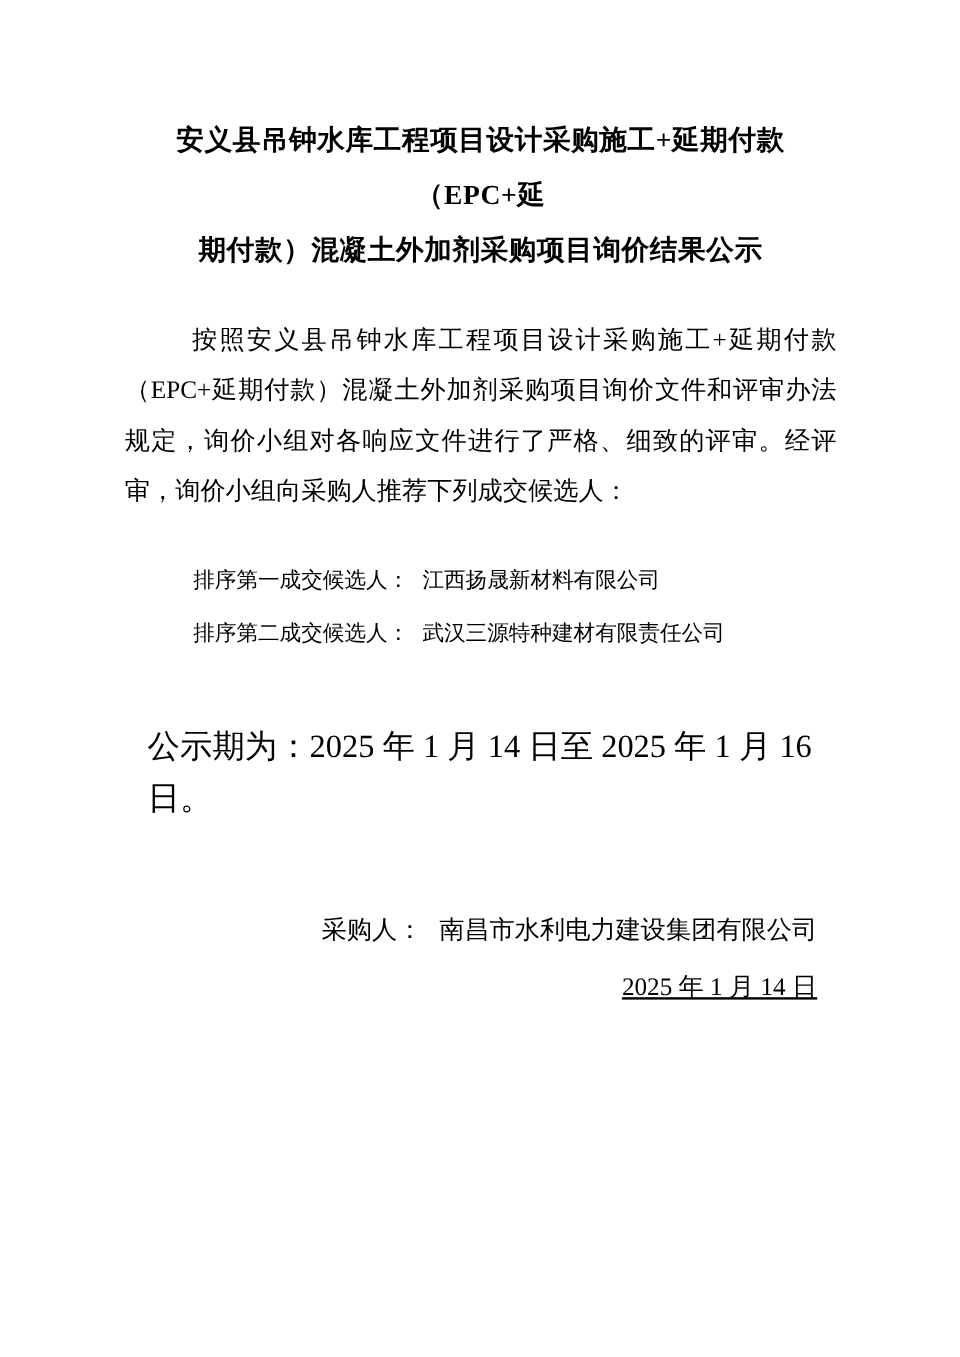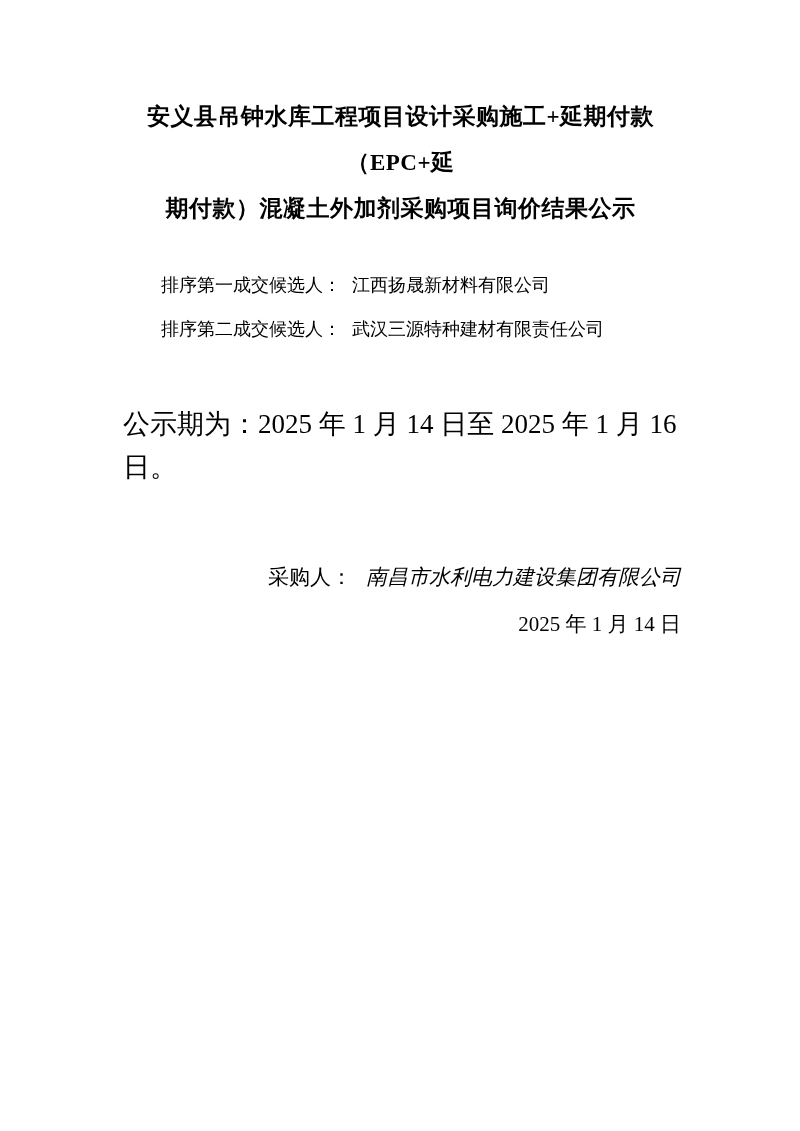--- a/index.html
+++ b/index.html
@@ -47,33 +47,34 @@
     font-size: 27px;
     line-height: 43px;
   }
   .footer {
     margin-top: 67px;
     text-align: right;
     padding-right: 16px;
     font-size: 21px;
   }
   .purchaser-line { margin: 0; line-height: 43px; white-space: nowrap; }
-  .purchaser-name { margin-left: 14px; font-style: italic; }
-  .date-line { margin: 4px 0 0 0; line-height: 43px; }
+  .purchaser-name { margin-left: 14px; }
+  .date-line { margin: 4px 0 0 0; line-height: 43px; text-decoration: underline; }
 </style>
 </head>
 <body>
 
 <div class="page">
 
   <h1 class="title">
     <span class="title-line">安义县吊钟水库工程项目设计采购施工+延期付款（EPC+延</span>
     <span class="title-line">期付款）混凝土外加剂采购项目询价结果公示</span>
   </h1>
 
+  <p class="body-paragraph">按照安义县吊钟水库工程项目设计采购施工+延期付款（EPC+延期付款）混凝土外加剂采购项目询价文件和评审办法规定，询价小组对各响应文件进行了严格、细致的评审。经评审，询价小组向采购人推荐下列成交候选人：</p>
 
   <div class="candidates">
     <div class="candidate-row">
       <span class="candidate-label">排序第一成交候选人：</span><span class="candidate-name">江西扬晟新材料有限公司</span>
     </div>
     <div class="candidate-row">
       <span class="candidate-label">排序第二成交候选人：</span><span class="candidate-name">武汉三源特种建材有限责任公司</span>
     </div>
   </div>
 

